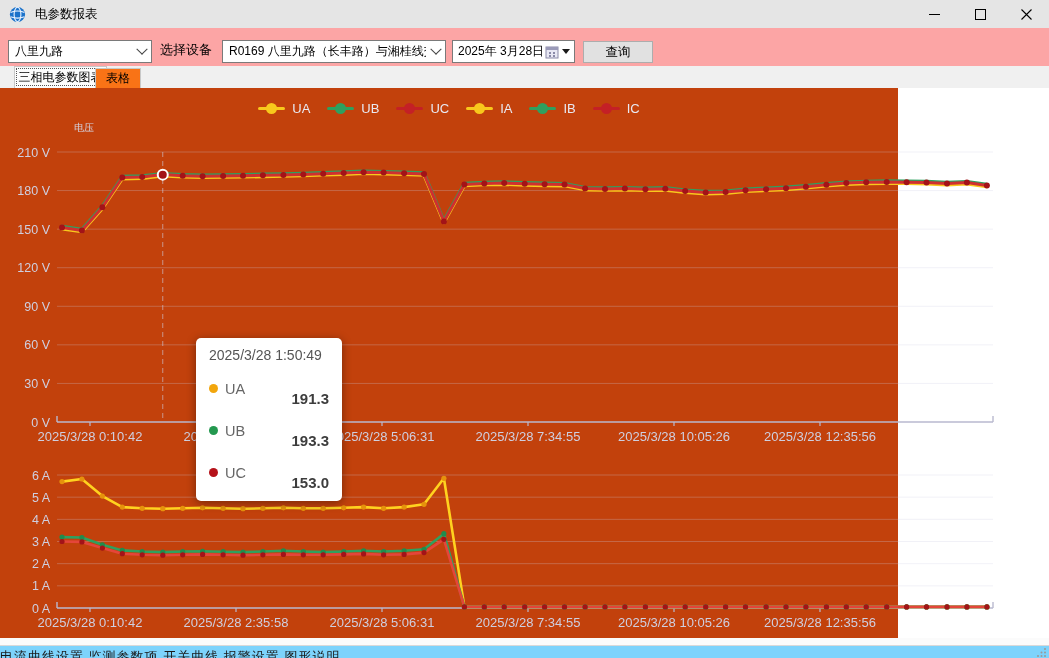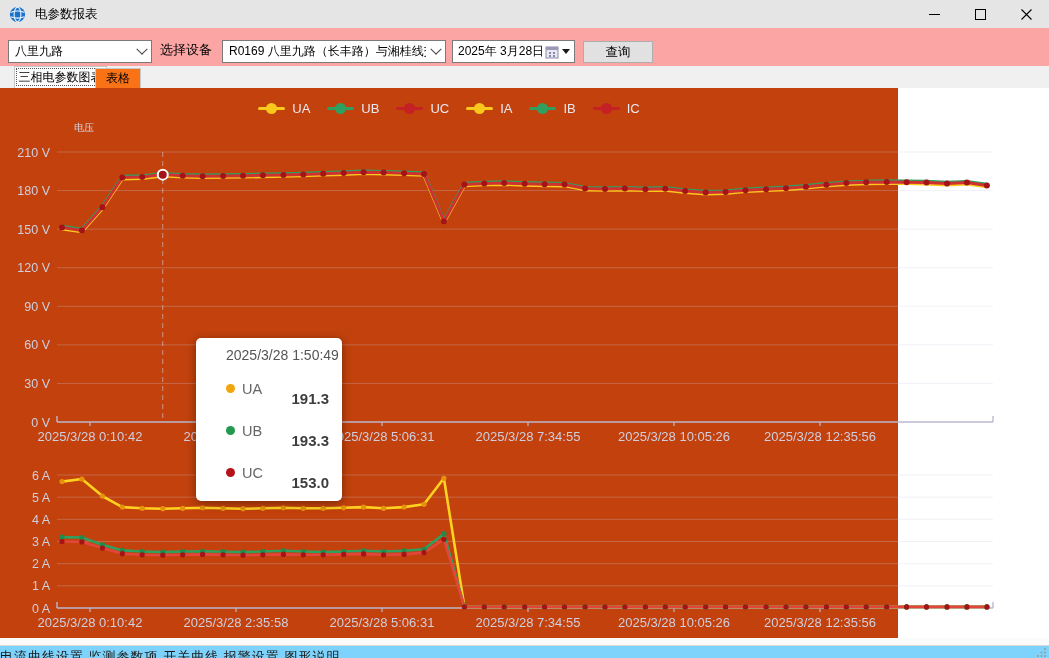--- a/index.html
+++ b/index.html
@@ -41,21 +41,21 @@
   .legend{position:absolute;left:0;top:13px;width:100%;display:flex;justify-content:center;
           gap:17px;align-items:center;}
   .legend-item{display:flex;align-items:center;gap:7px;cursor:pointer;}
   .legend-marker{position:relative;width:27px;height:11px;flex:none;}
   .legend-line{position:absolute;left:0;top:4px;width:27px;height:3px;border-radius:2px;}
   .legend-dot{position:absolute;left:8px;top:0;width:11px;height:11px;border-radius:50%;}
   .legend-label{font-size:13px;color:#e9e9f2;}
   .chart-title{position:absolute;left:38px;top:33px;font-size:10px;color:#d5d5e4;margin-left:36px;}
   
   .tooltip{position:absolute;left:196px;top:250px;width:146px;background:#fff;border-radius:5px;
-           box-shadow:0 2px 10px rgba(0,0,0,.4);padding:9px 13px 10px 30px;box-sizing:border-box;z-index:5;}
+           box-shadow:0 2px 10px rgba(0,0,0,.4);padding:9px 13px 10px 13px;box-sizing:border-box;z-index:5;}
   .tt-date{font-size:14px;color:#555;margin-bottom:7px;white-space:nowrap;}
   .tt-row{display:flex;align-items:center;margin-top:5px;}
   .tt-dot{width:9px;height:9px;border-radius:50%;flex:none;margin-right:7px;}
   .tt-label{font-size:14.5px;color:#666;}
   .tt-val{margin-left:auto;font-size:15px;font-weight:700;color:#3d3d3d;margin-top:20px;}
   
   .strip1{position:absolute;left:0;top:638px;width:1049px;height:8px;background:#fbfbfb;
           border-bottom:1px solid #d9d9d9;box-sizing:border-box;}
   .strip2{position:absolute;left:0;top:646px;width:1049px;height:12px;background:#7dd3fc;overflow:hidden;}
   .clipped-text{position:absolute;left:0;top:2px;font-size:13px;color:#1a1a1a;white-space:nowrap;

